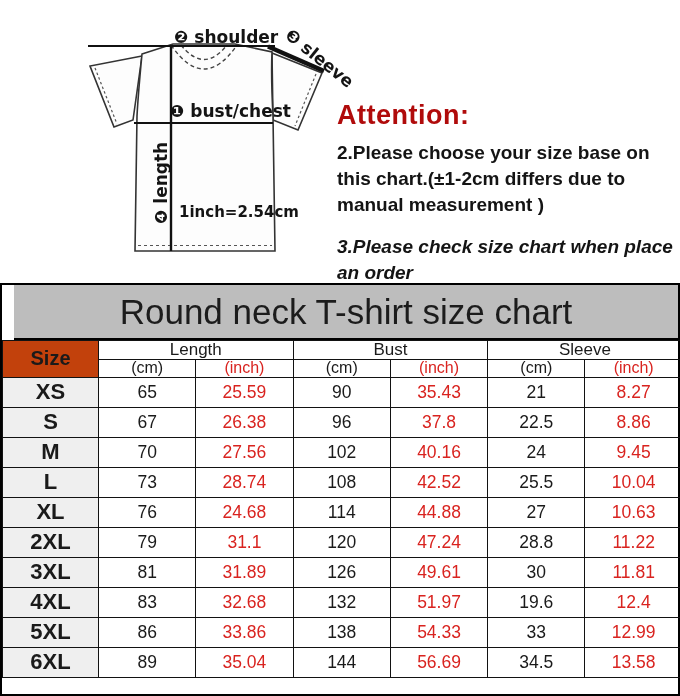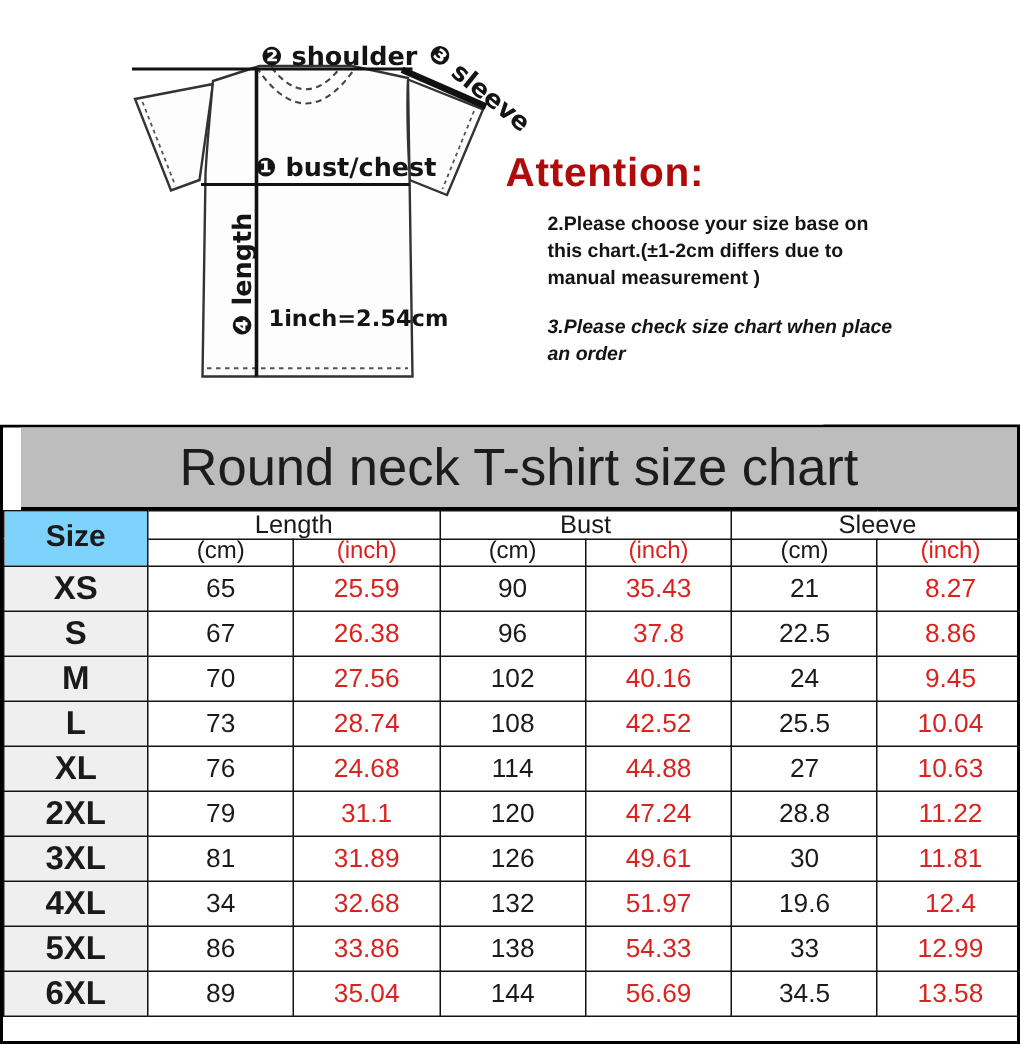--- a/index.html
+++ b/index.html
@@ -9,33 +9,33 @@
   
   .top-section { position:relative; width:549px; height:283px; background:#ffffff; }
 
   .tshirt-svg { position:absolute; left:74px; top:13px; overflow:visible; }
   .tshirt-svg path, .tshirt-svg line { vector-effect:non-scaling-stroke; }
   .svg-label { font-family:"DejaVu Sans",sans-serif; font-weight:bold; fill:#141414; }
 
   .attention { position:absolute; left:337px; top:100px; width:343px; color:#141414; }
   .attention-heading { font-size:27px; font-weight:bold; color:var(--heading-red,#b00b0b);
                        letter-spacing:0.5px; }
-  .attention-note { font-size:13px; font-weight:bold; line-height:1.38;
-                    white-space:pre-line; margin-top:9px;margin-left:28px; }
+  .attention-note { font-size:19px; font-weight:bold; line-height:1.38;
+                    white-space:pre-line; margin-top:9px; }
   .attention-note + .attention-note { margin-top:15px;font-style:italic; }
 
   
   .size-chart { width:680px; height:413px; border:2px solid #000; background:#fff; }
   .chart-title { height:55px; background:var(--title-bar-bg,#bdbdbd); border-bottom:2px solid #000;
                  text-align:center; line-height:54px; font-size:35px; color:#1c1c1c;margin-left:12px; }
   table { width:100%; border-collapse:collapse; table-layout:fixed; }
   th, td { border:1.5px solid #121212; text-align:center; vertical-align:middle;
            padding:0; overflow:hidden; }
   thead th { font-size:17px; font-weight:normal; height:18px; line-height:1.05; color:#1a1a1a; }
-  th.size-header { font-size:20px; font-weight:bold; background:#7dd3fc; }
+  th.size-header { font-size:20px; font-weight:bold; background:#c2410c; }
   thead th.unit { font-size:16px; height:18px;text-align:center; }
   .col-inch, thead th.unit-inch { color:var(--accent-red,#d9231f); }
   tbody td { height:30px; font-size:17.5px; color:#1a1a1a; }
   tbody td.col-size { background:var(--size-col-bg,#efefef); font-weight:bold; font-size:22px; }
 </style>
 </head>
 <body>
 
 <div class="top-section">
 
@@ -161,21 +161,21 @@
           <td class="col-size">3XL</td>
           <td class="col-cm">81</td>
           <td class="col-inch">31.89</td>
           <td class="col-cm">126</td>
           <td class="col-inch">49.61</td>
           <td class="col-cm">30</td>
           <td class="col-inch">11.81</td>
         </tr>
         <tr>
           <td class="col-size">4XL</td>
-          <td class="col-cm">34</td>
+          <td class="col-cm">83</td>
           <td class="col-inch">32.68</td>
           <td class="col-cm">132</td>
           <td class="col-inch">51.97</td>
           <td class="col-cm">19.6</td>
           <td class="col-inch">12.4</td>
         </tr>
         <tr>
           <td class="col-size">5XL</td>
           <td class="col-cm">86</td>
           <td class="col-inch">33.86</td>

